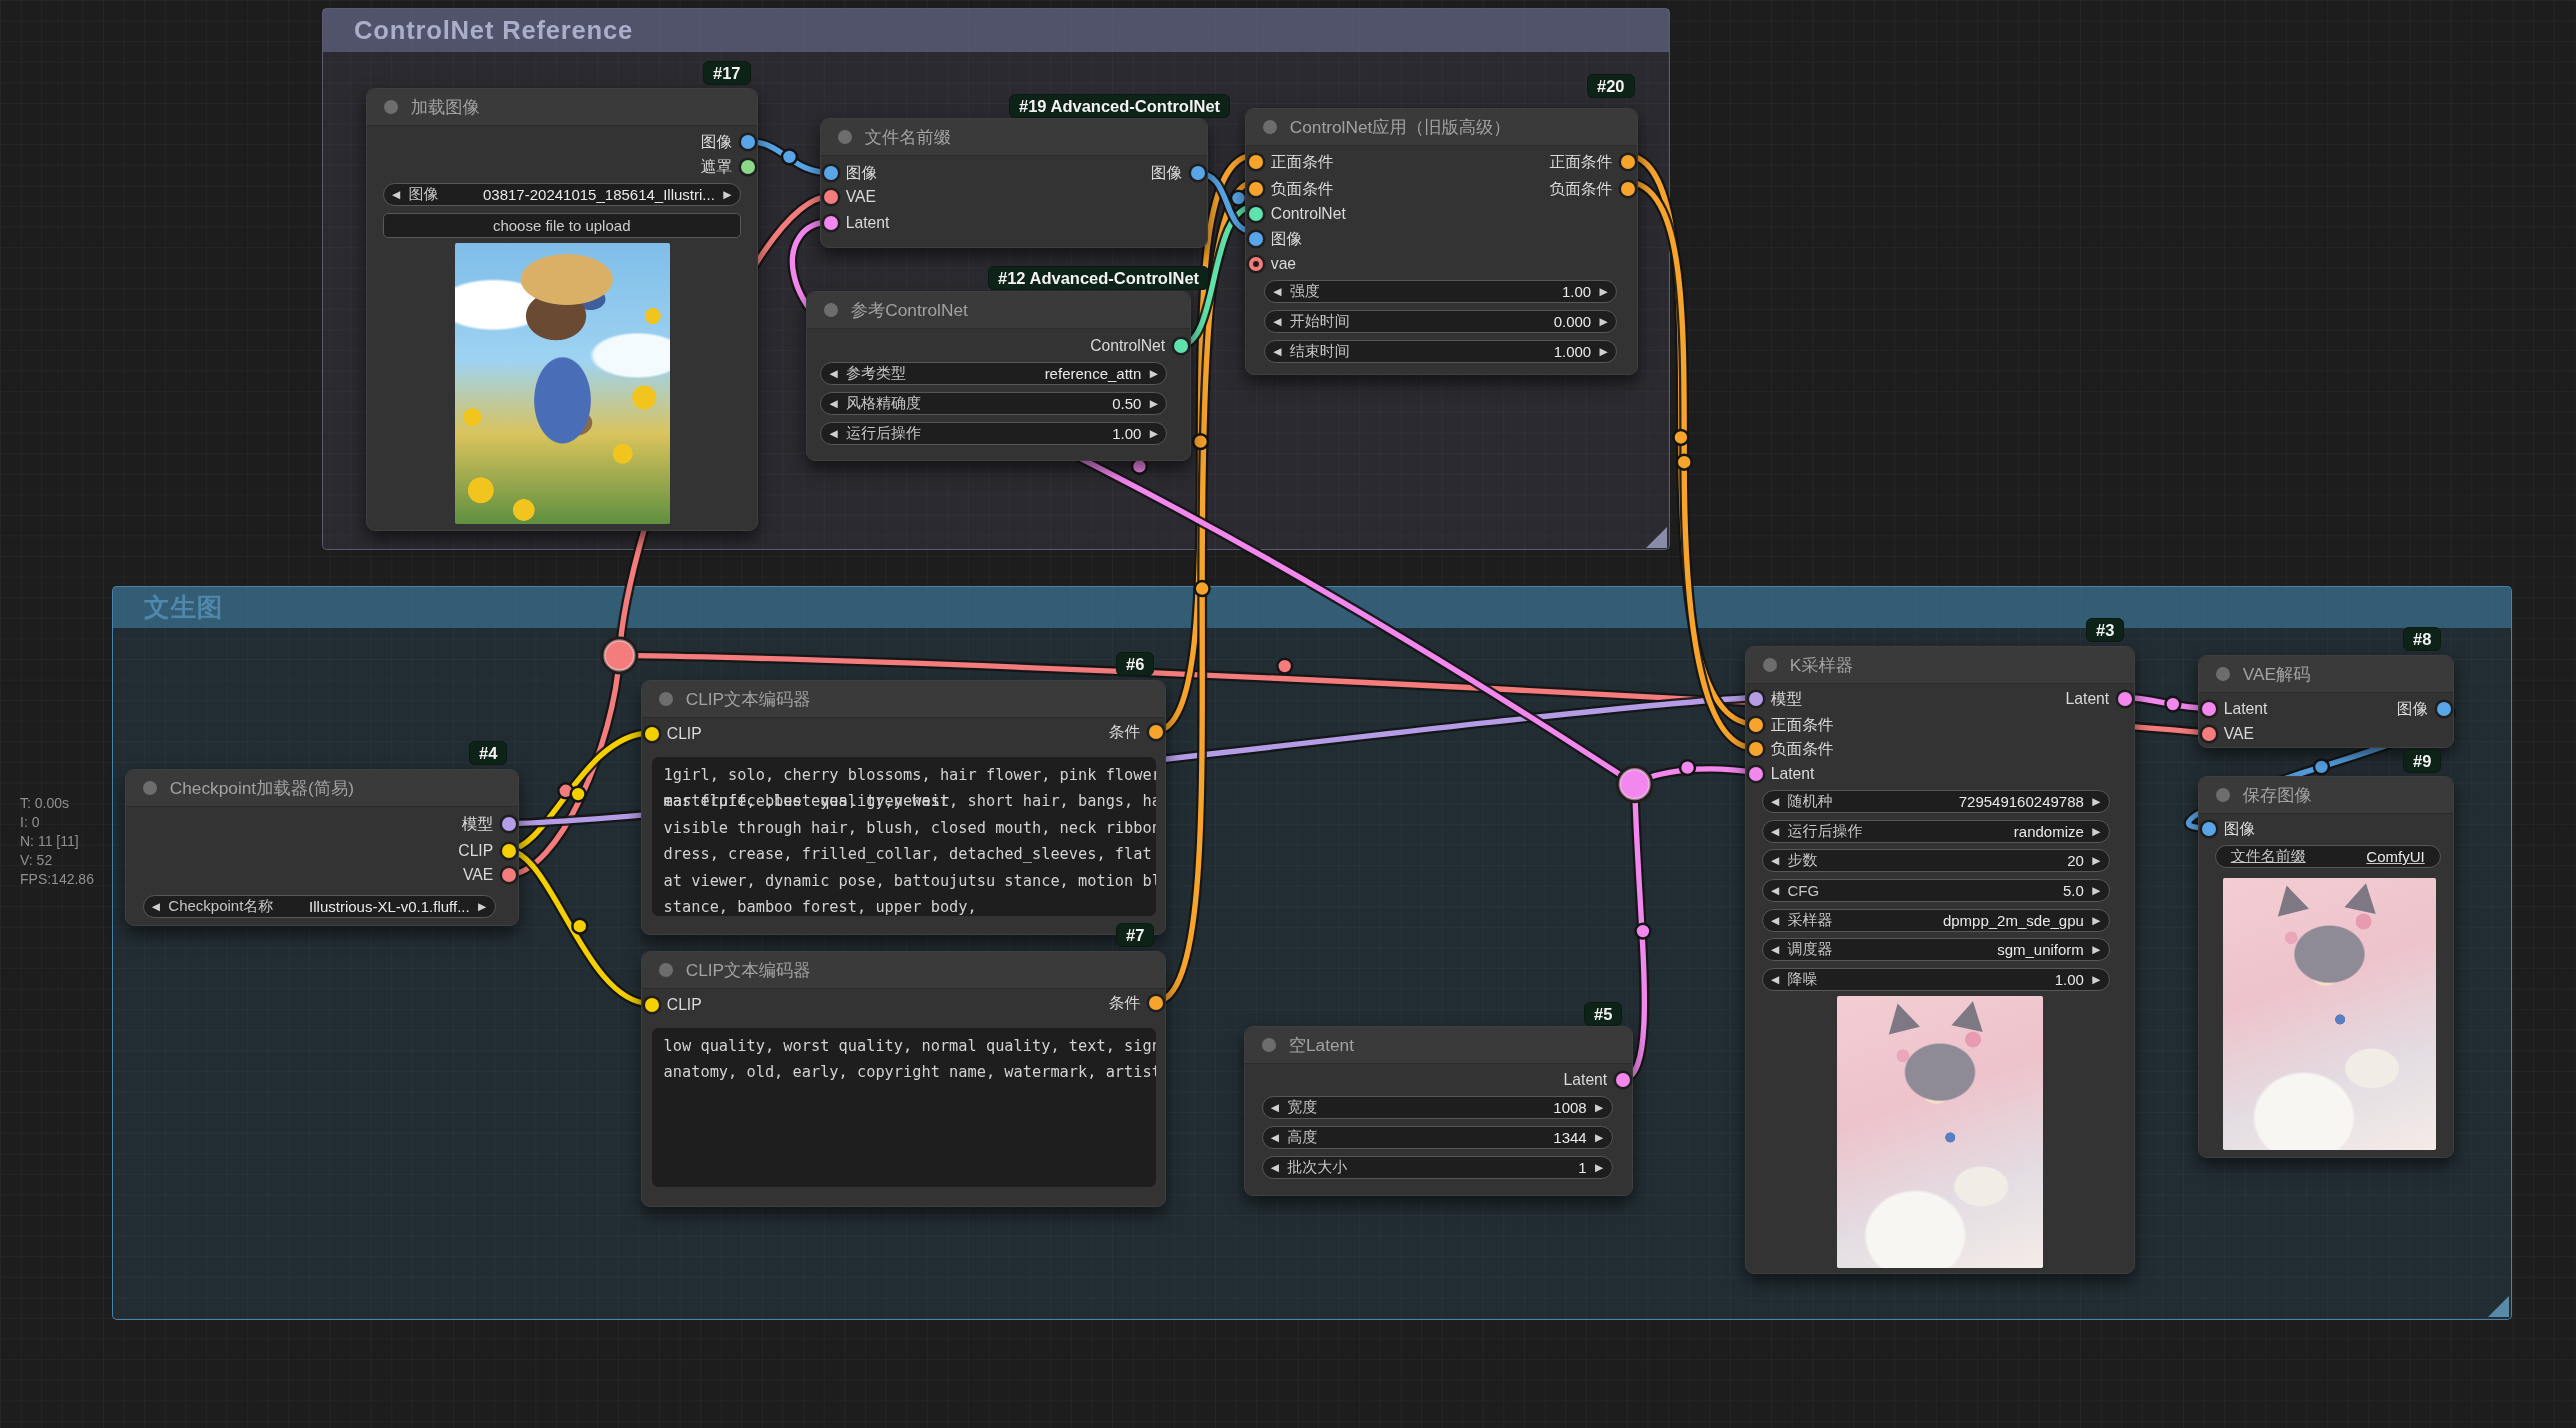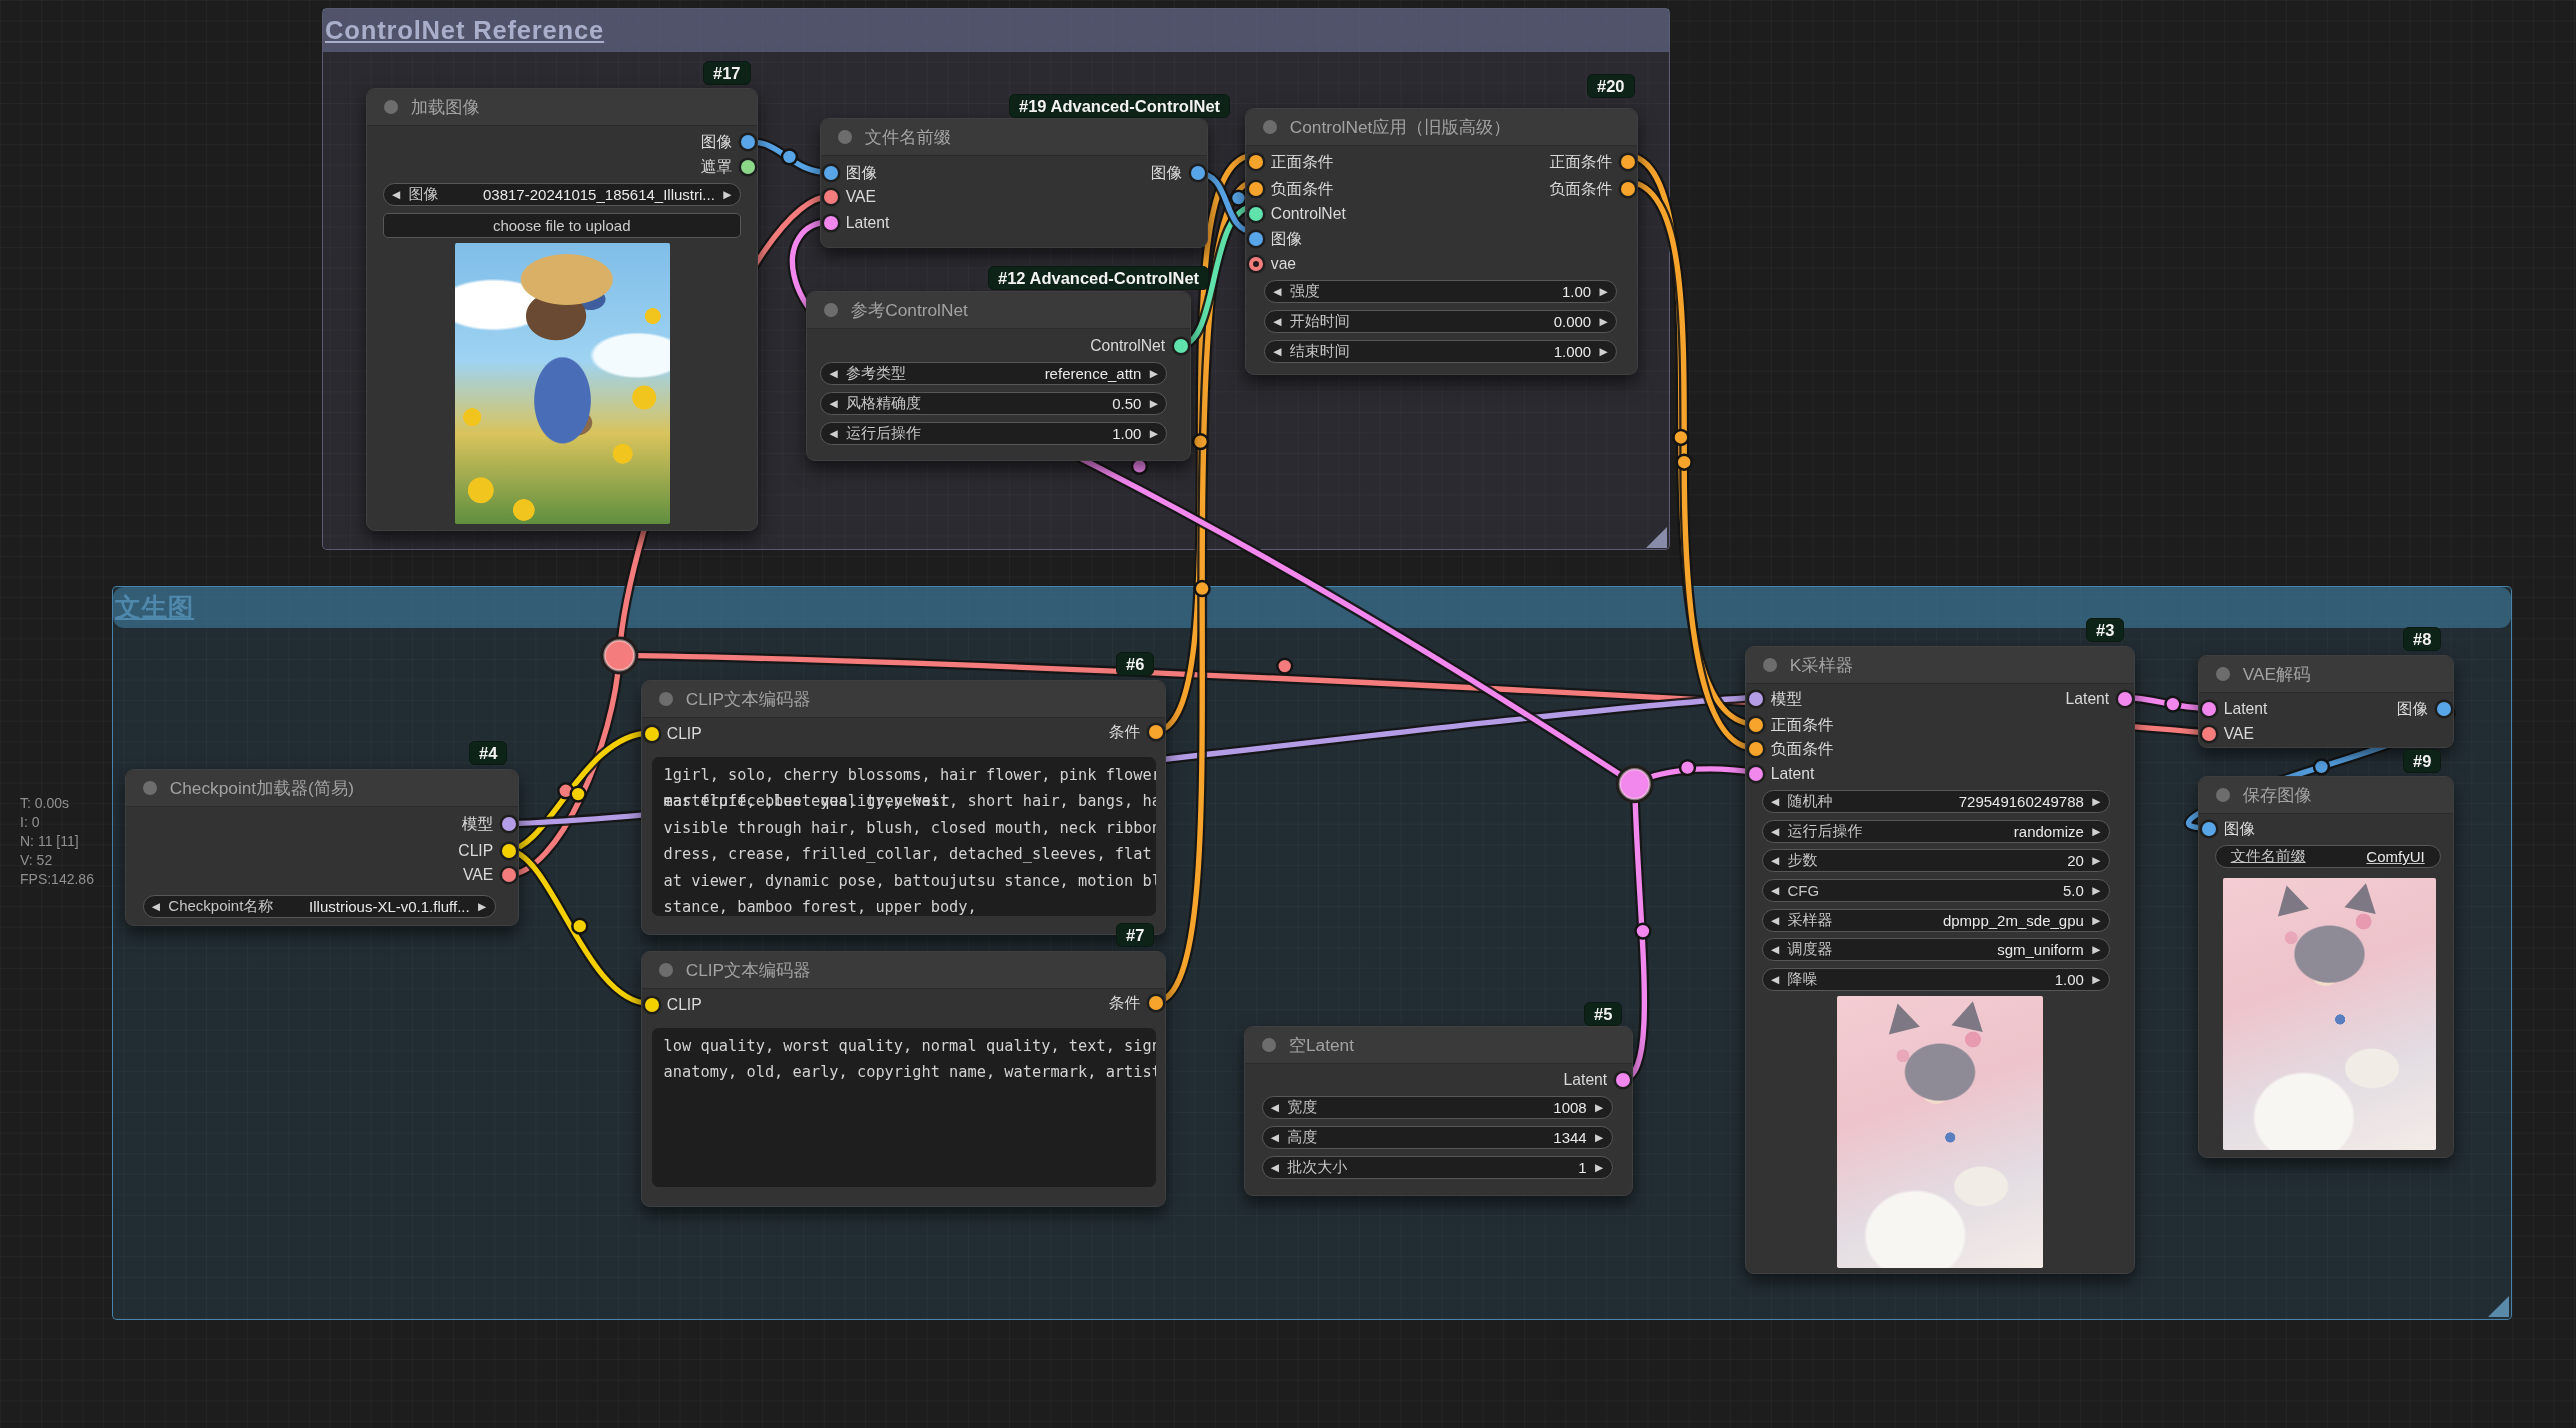--- a/index.html
+++ b/index.html
@@ -7,26 +7,26 @@
     position:relative;width:2576px;height:1428px;overflow:hidden;
     background-color:#1d1d1d;
     background-image:
       linear-gradient(rgba(255,255,255,0.030) 0.8px, transparent 0.8px),
       linear-gradient(90deg, rgba(255,255,255,0.030) 0.8px, transparent 0.8px);
     background-size:20.6px 20.6px;
     font-family:"Liberation Sans","DejaVu Sans",sans-serif;
   }
   
   .group{position:absolute;border-radius:5px;z-index:1;}
-  .gbar{position:absolute;left:0;top:0;right:0;display:flex;align-items:center;padding-left:2px;
-        font-size:25.6px;font-weight:bold;letter-spacing:0.8px;text-decoration:underline;}
+  .gbar{position:absolute;left:0;top:0;right:0;display:flex;align-items:center;padding-left:31px;
+        font-size:25.6px;font-weight:bold;letter-spacing:0.8px;}
   .group.g1{left:322px;top:8.3px;width:1346px;height:540px;background:rgba(110,114,152,0.16);border:1.7px solid rgba(150,154,195,0.45);}
   .g1 .gbar{height:43px;background:rgba(112,116,155,0.55);color:#a9aecb;}
   .group.g2{left:112px;top:586px;width:2398px;height:732px;background:rgba(64,130,170,0.16);border:1.7px solid rgba(84,160,212,0.75);}
-  .g2 .gbar{height:41px;background:rgba(66,132,172,0.55);color:#4f88ab;border-radius:11px;}
+  .g2 .gbar{height:41px;background:rgba(66,132,172,0.55);color:#4f88ab;}
   .corner{position:absolute;right:1.7px;bottom:1.7px;width:0;height:0;border-left:21.5px solid transparent;}
   .g1 .corner{border-bottom:21.5px solid rgba(170,174,210,0.75);}
   .g2 .corner{border-bottom:21.5px solid rgba(110,170,210,0.75);}
   
   svg.wires{position:absolute;left:0;top:0;z-index:2;}
   .wires path{fill:none;stroke-linecap:round;}
   .wires path.outline{stroke:#141414;stroke-width:12px;opacity:0.9;}
   .wires path.wire{stroke-width:6.5px;}
   .wires circle.ldot{stroke:#141414;stroke-width:3px;}
   .wires circle.bigu{fill:#221d1d;}

